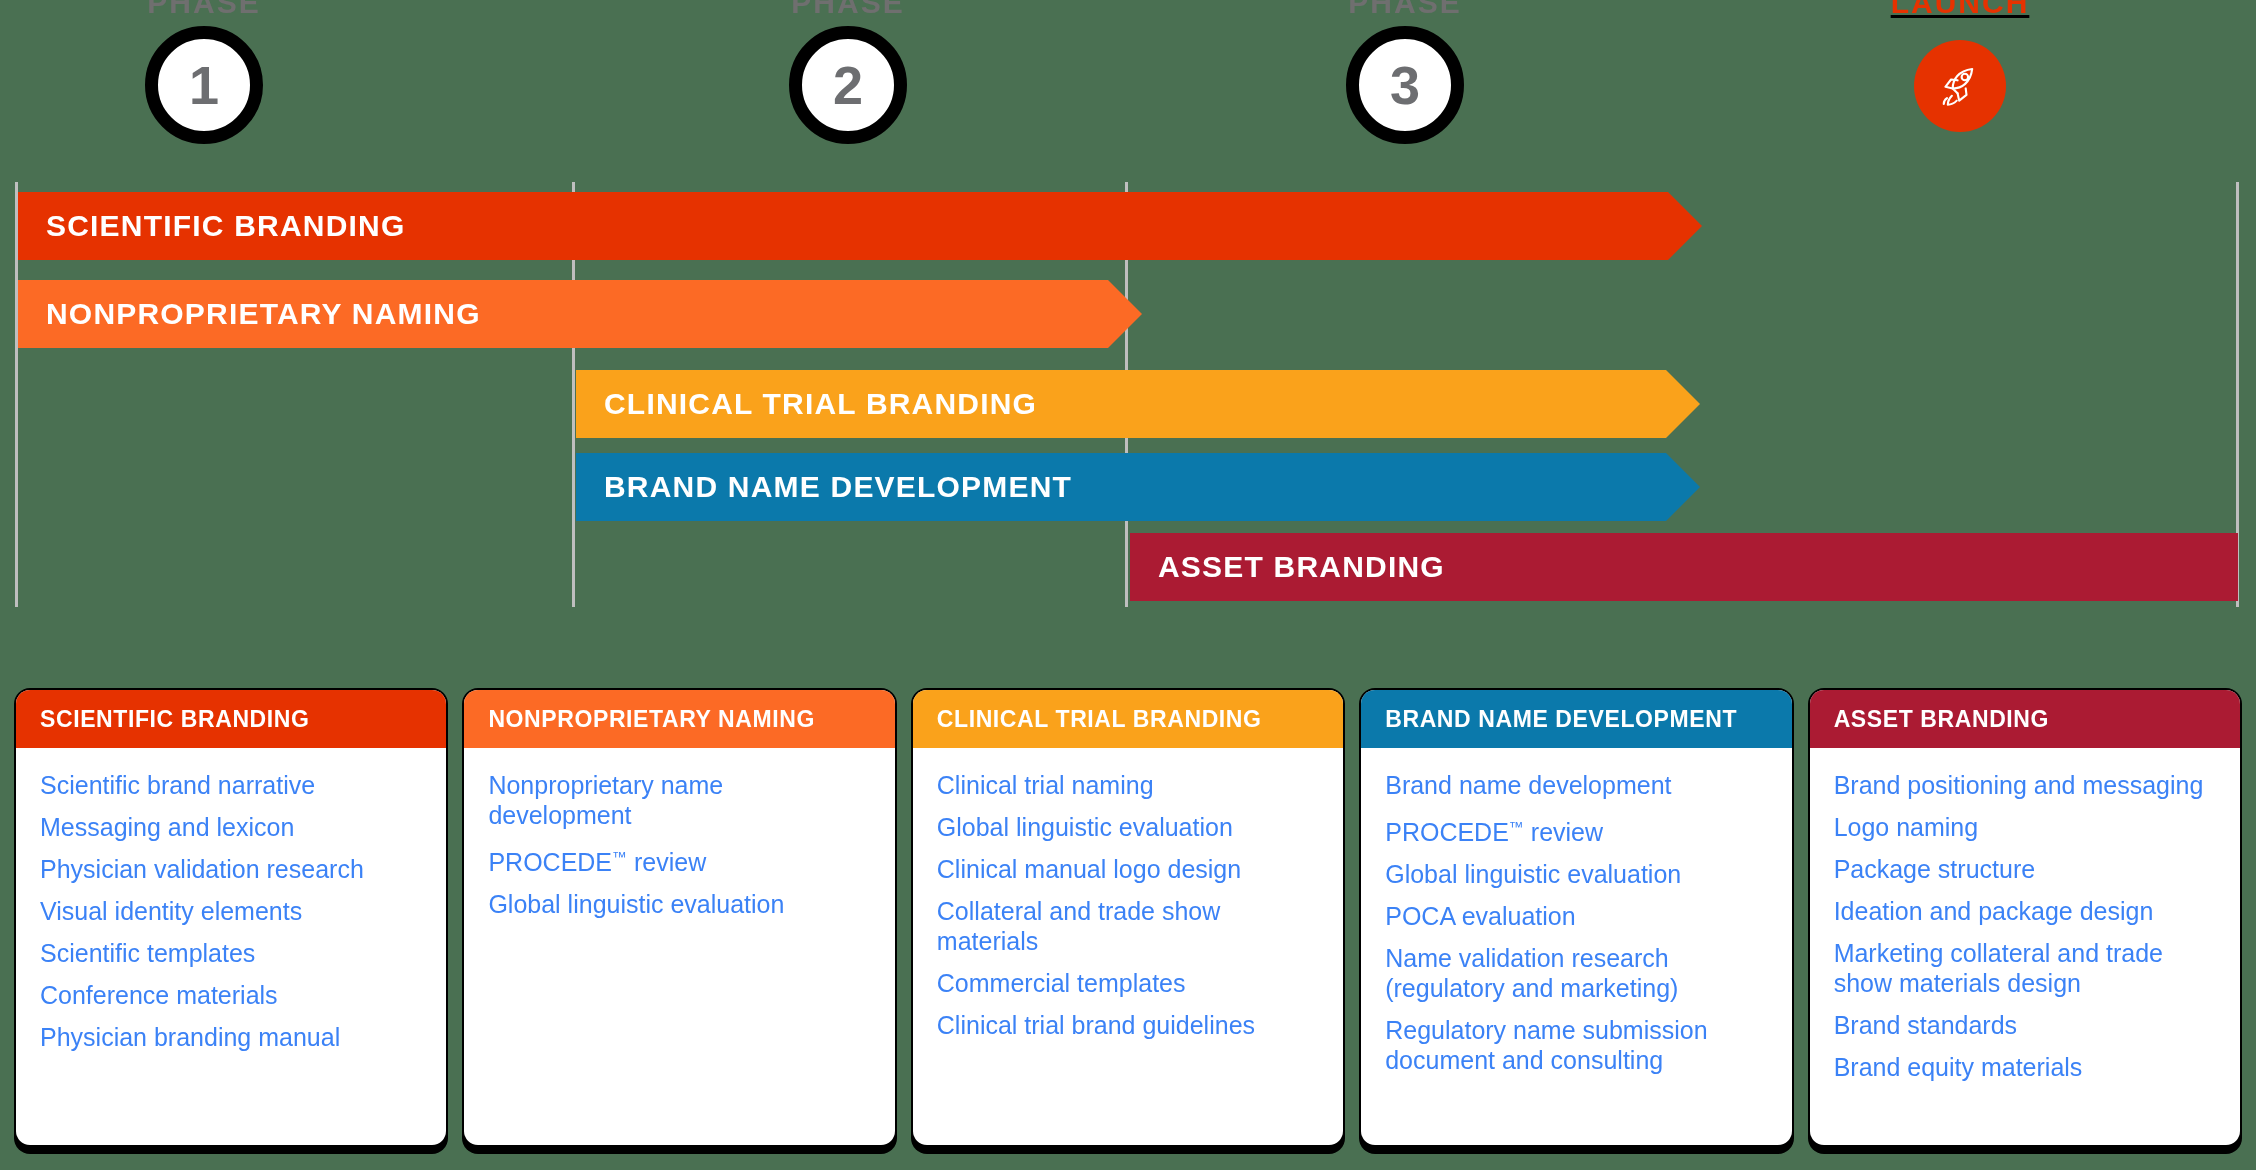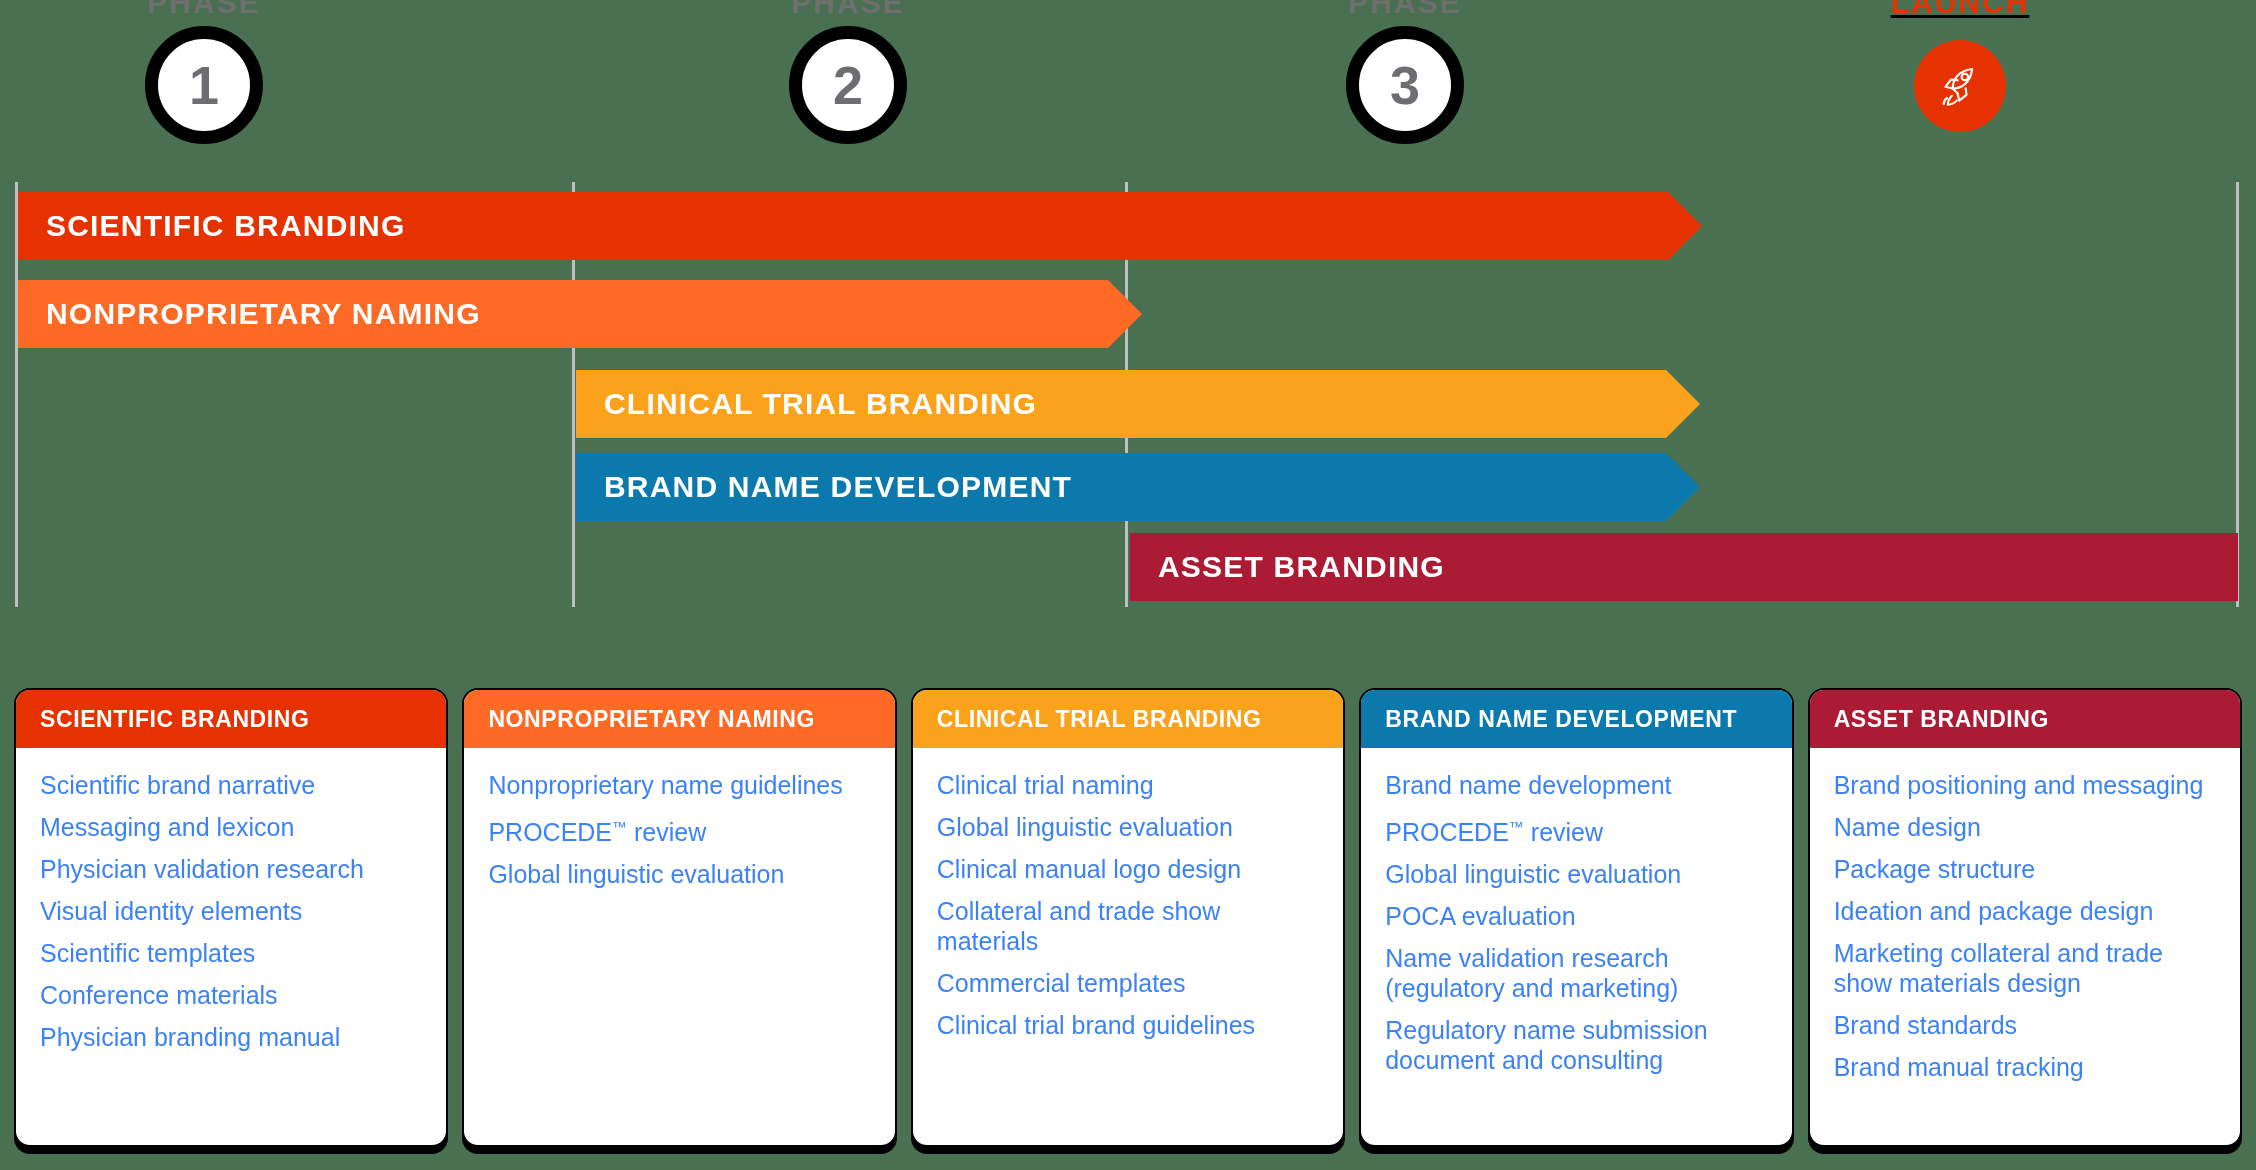--- a/index.html
+++ b/index.html
@@ -183,21 +183,21 @@
           <li>Physician branding manual</li>
         </ul>
       </div>
     </div>
     <div class="card">
       <div class="card-head" style="background: rgb(252, 106, 37);">
         <span>NONPROPRIETARY NAMING</span>
       </div>
       <div class="card-body">
         <ul>
-          <li>Nonproprietary name guidelines</li>
+          <li>Nonproprietary name development</li>
           <li>PROCEDE<span class="tm">™</span> review</li>
           <li>Global linguistic evaluation</li>
         </ul>
       </div>
     </div>
     <div class="card">
       <div class="card-head" style="background: rgb(250, 162, 27);">
         <span>CLINICAL TRIAL BRANDING</span>
       </div>
       <div class="card-body">
@@ -226,22 +226,22 @@
         </ul>
       </div>
     </div>
     <div class="card">
       <div class="card-head" style="background: rgb(171, 27, 51);">
         <span>ASSET BRANDING</span>
       </div>
       <div class="card-body">
         <ul>
           <li>Brand positioning and messaging</li>
-          <li>Name design</li>
+          <li>Logo naming</li>
           <li>Package structure</li>
           <li>Ideation and package design</li>
           <li>Marketing collateral and trade show materials design</li>
           <li>Brand standards</li>
-          <li>Brand manual tracking</li>
+          <li>Brand equity materials</li>
         </ul>
       </div>
     </div>
   </div>
 
 </body></html>

